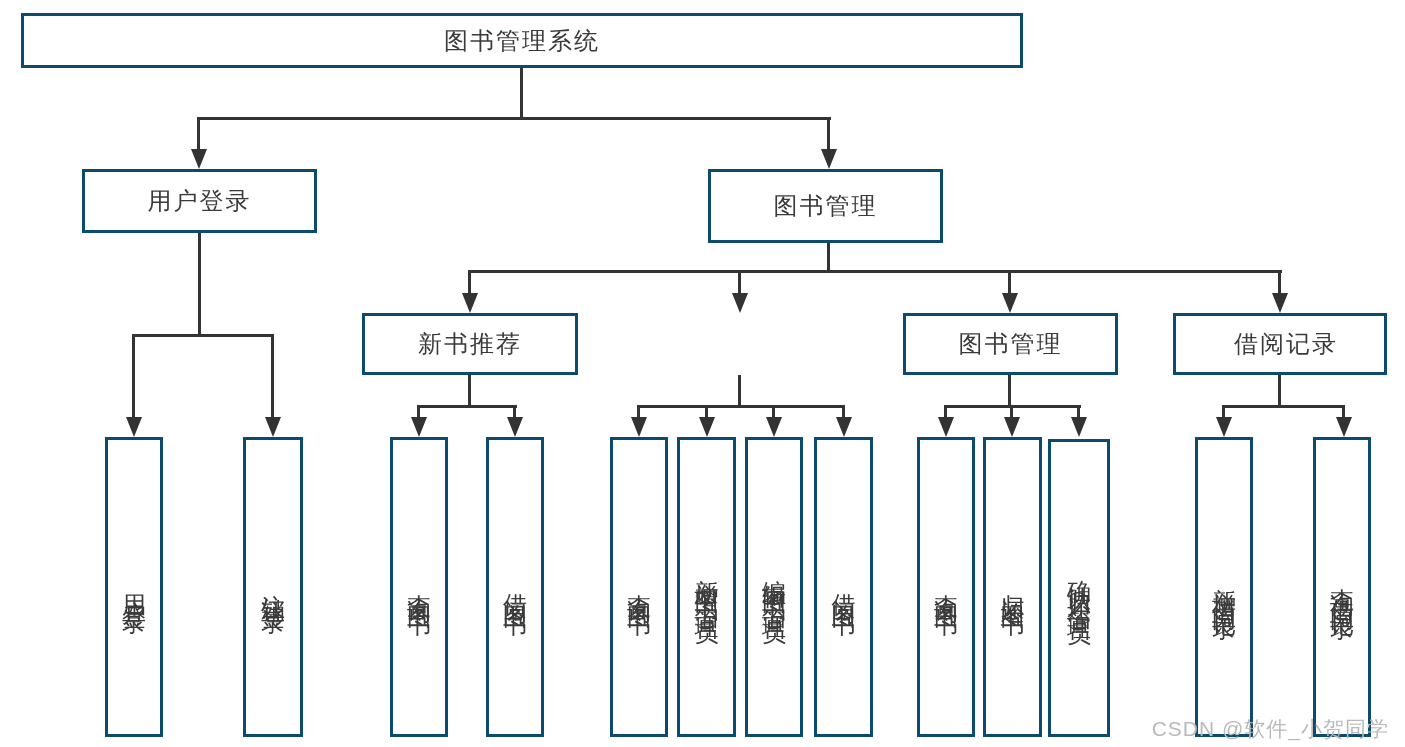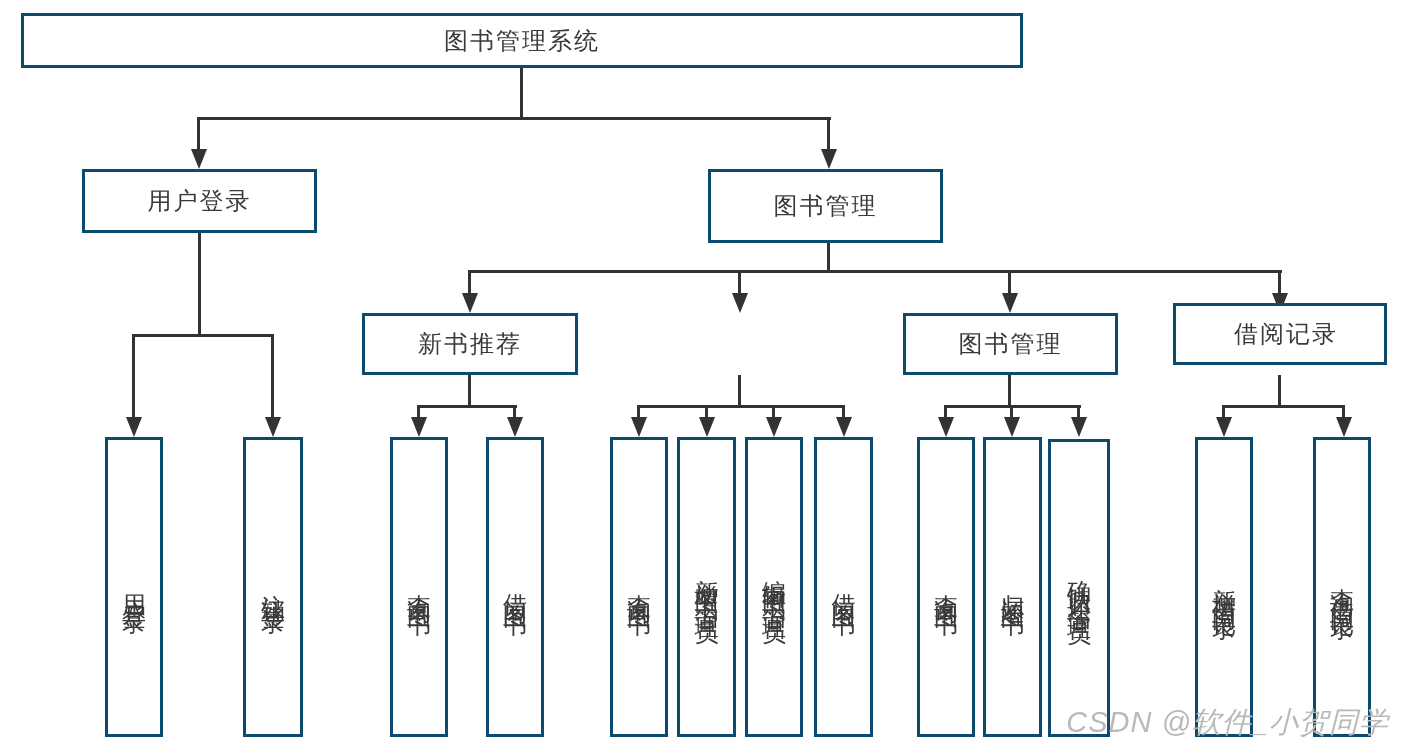--- a/index.html
+++ b/index.html
@@ -23,23 +23,22 @@
     display:flex;align-items:center;justify-content:center;
     color:#3a3a3a;
   }
   .hlabel{font-size:24px;letter-spacing:2px;white-space:nowrap;}
   .vlabel{
     writing-mode:vertical-rl;
     font-size:24px;letter-spacing:6px;line-height:1;
   }
   .watermark{
     position:absolute;right:16px;bottom:4px;
-    color:#b9b9b9;font-size:29px;letter-spacing:1px;
+    color:#b9b9b9;font-size:21px;letter-spacing:1px;
     white-space:nowrap;
-    font-style:italic;
   }
 </style>
 </head>
 <body>
 
 <div class="stage">
 
   <div class="ln" style="left:520px;top:68px;width:3px;height:50px;"></div>
   <div class="ln" style="left:197px;top:117px;width:634px;height:3px;"></div>
   <div class="ln" style="left:197px;top:117px;width:3px;height:34px;"></div>
@@ -109,21 +108,21 @@
   <div class="box" style="left:708px;top:169px;width:235px;height:74px;font-family:Liberation Mono, monospace;">
     <span class="hlabel">图书管理</span>
   </div>
 
   <div class="box" style="left:362px;top:313px;width:216px;height:62px;">
     <span class="hlabel">新书推荐</span>
   </div>
   <div class="box" style="left:903px;top:313px;width:215px;height:62px;">
     <span class="hlabel">图书管理</span>
   </div>
-  <div class="box" style="left:1173px;top:303px;width:214px;height:62px;padding-left:12px;">
+  <div class="box" style="left:1173px;top:313px;width:214px;height:62px;padding-left:12px;">
     <span class="hlabel">借阅记录</span>
   </div>
 
   <div class="box" style="left:105px;top:437px;width:58px;height:300px;">
     <span class="vlabel">用户登录</span>
   </div>
   <div class="box" style="left:243px;top:437px;width:60px;height:300px;">
     <span class="vlabel">注销登录</span>
   </div>
 

